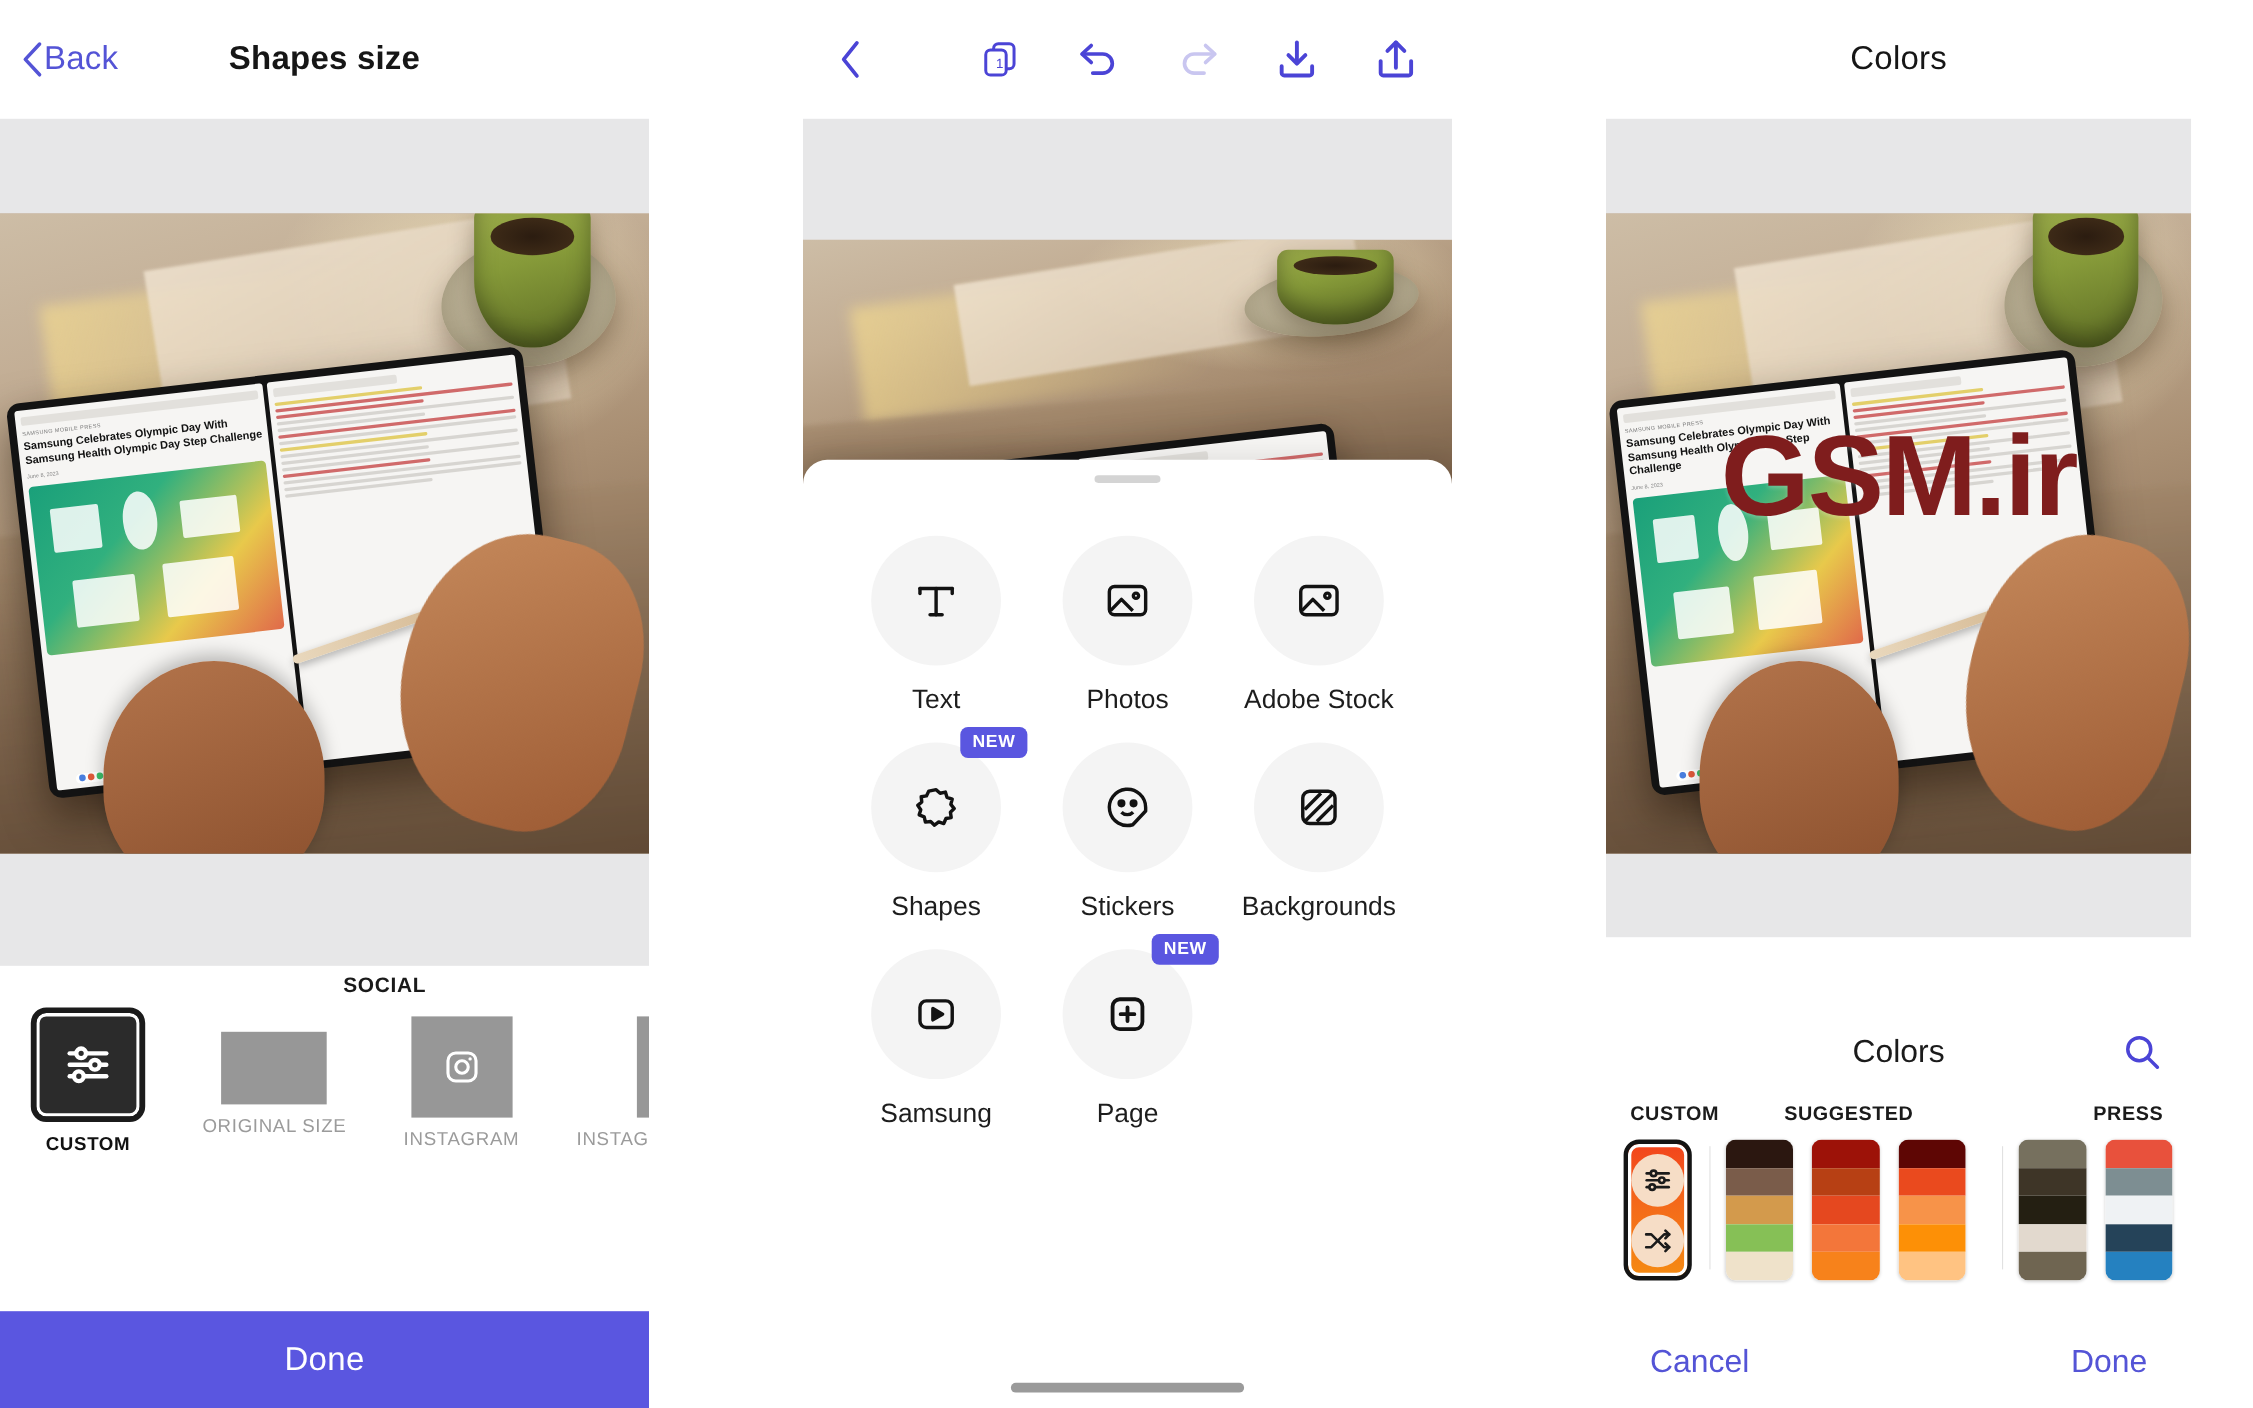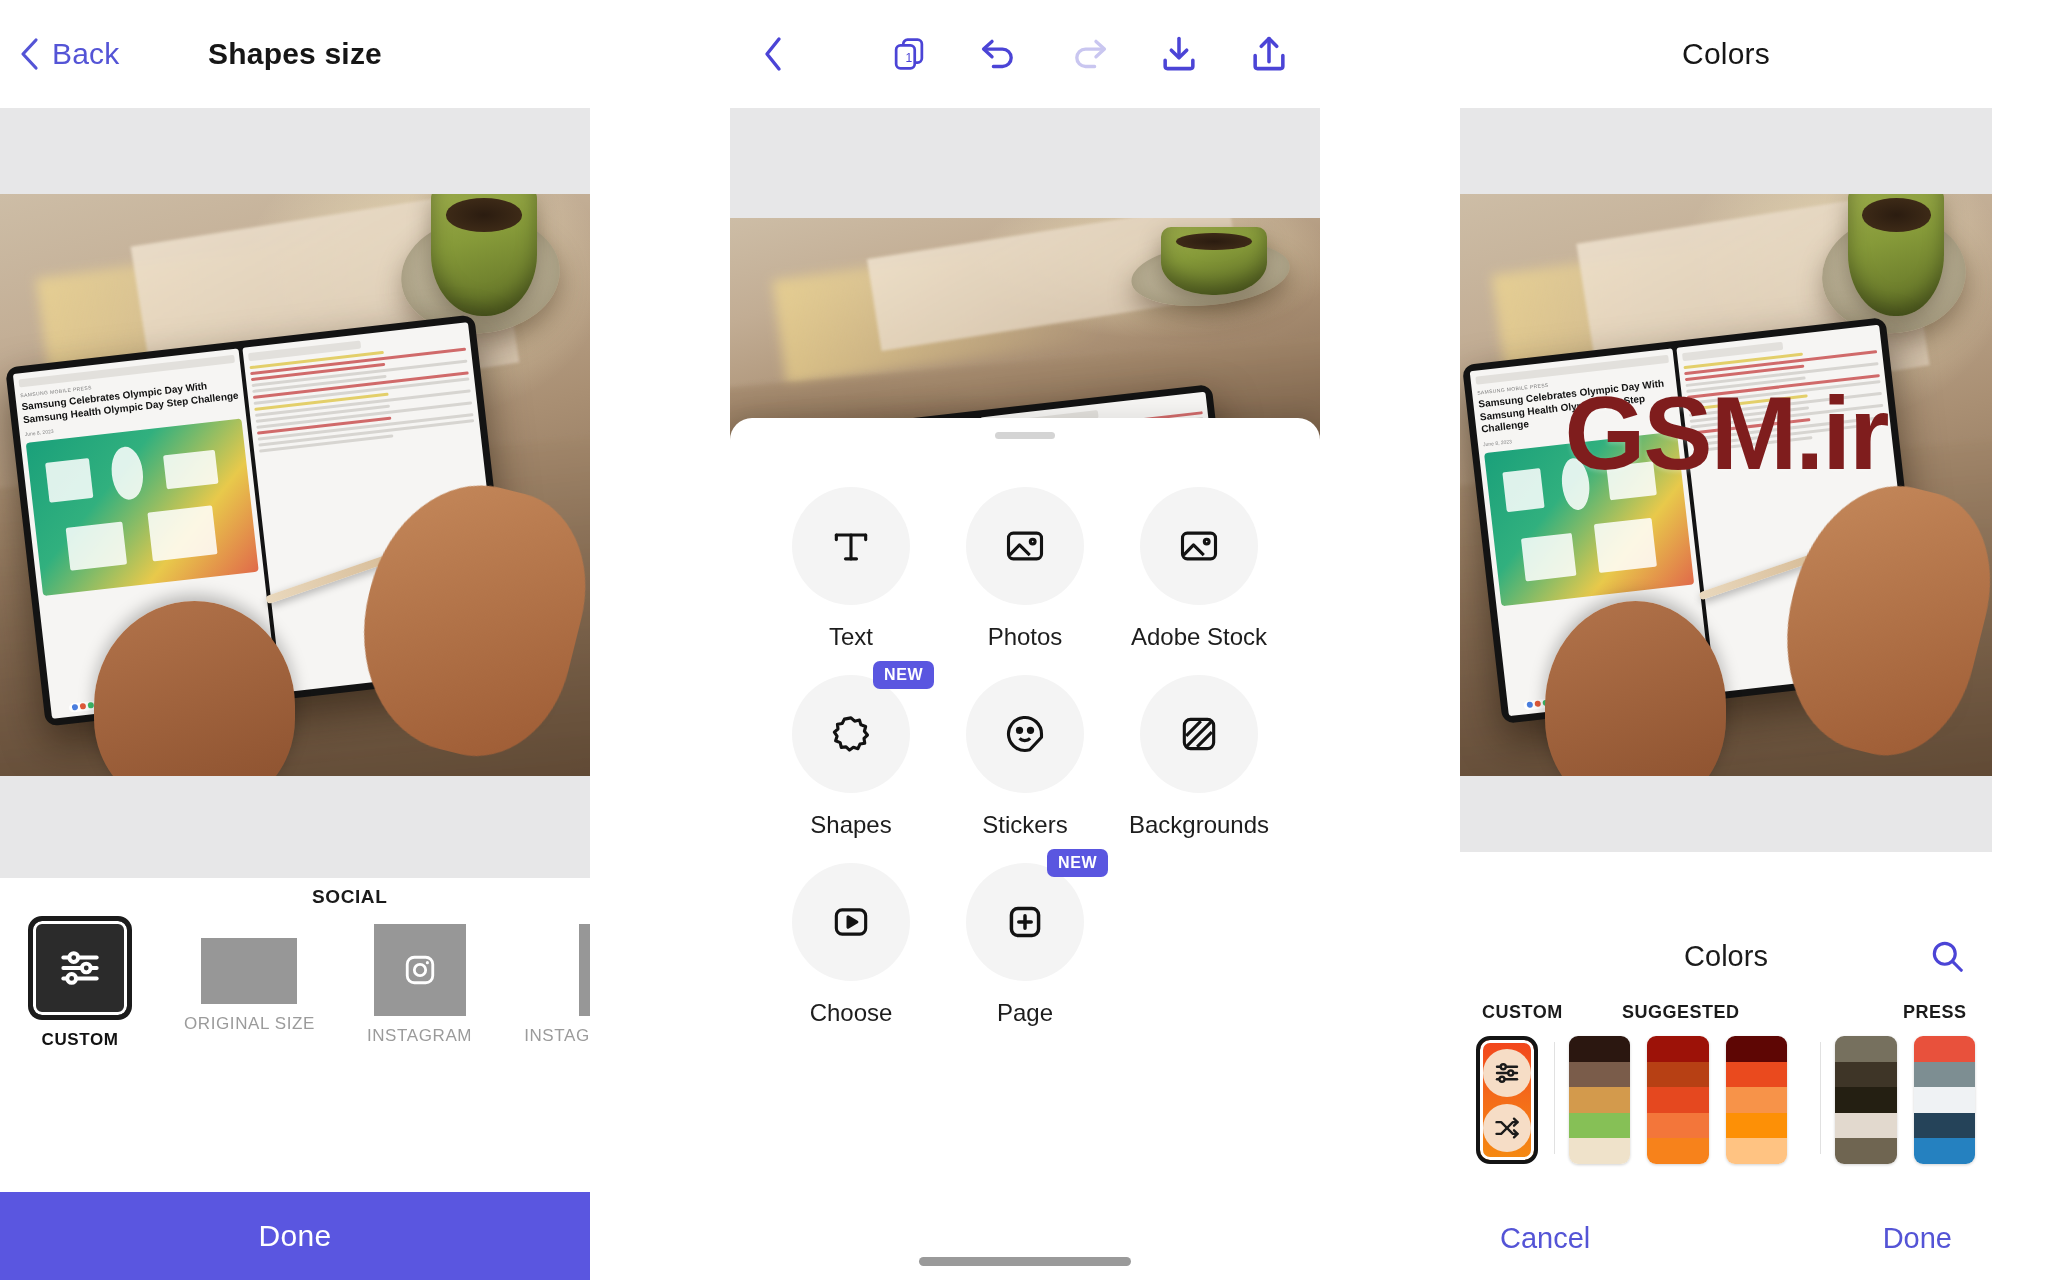--- a/index.html
+++ b/index.html
@@ -19,21 +19,21 @@
   .gap2 { width: 140px; background: #ffffff; }
   .panel-3 { width: 532px; }
 
   
   .navbar {
     position: relative; height: 108px; width: 100%;
     display: flex; align-items: center; background: #fff;
   }
   .nav-back {
     position: absolute; left: 18px; top: 50%; transform: translateY(-50%);
-    display: flex; align-items: center; gap: 12px;
+    display: flex; align-items: center; gap: 0;
     color: #5454D6; font-size: 30px; letter-spacing: .2px;
   }
   .chev-left { display:inline-block; }
   .nav-title {
     position: absolute; left: 0; right: 0; text-align: center;
     font-size: 30px; font-weight: 700; color: #161616; letter-spacing: .2px;
   }
   .nav-title.p3 { font-weight: 400; }
 
   
@@ -579,21 +579,21 @@
           <div class="tile-label">Backgrounds</div>
         </div>
 
         <div class="tile">
           <div class="tile-circle">
             <svg width="44" height="44" viewBox="0 0 24 24" fill="none" stroke="#121212" stroke-width="1.7" stroke-linejoin="round">
               <rect x="4" y="5.4" width="16" height="13.2" rx="3.2"></rect>
               <path d="M10.4 9.2 L15.2 12 L10.4 14.8 Z" fill="#121212"></path>
             </svg>
           </div>
-          <div class="tile-label">Choose</div>
+          <div class="tile-label">Samsung</div>
         </div>
 
 
         <div class="tile">
           <div class="badge-new">NEW</div>
           <div class="tile-circle">
             <svg width="44" height="44" viewBox="0 0 24 24" fill="none" stroke="#121212" stroke-width="1.9" stroke-linecap="round">
               <rect x="4.6" y="4.6" width="14.8" height="14.8" rx="3.6"></rect>
               <path d="M12 8.6 V15.4 M8.6 12 H15.4"></path>
             </svg>

